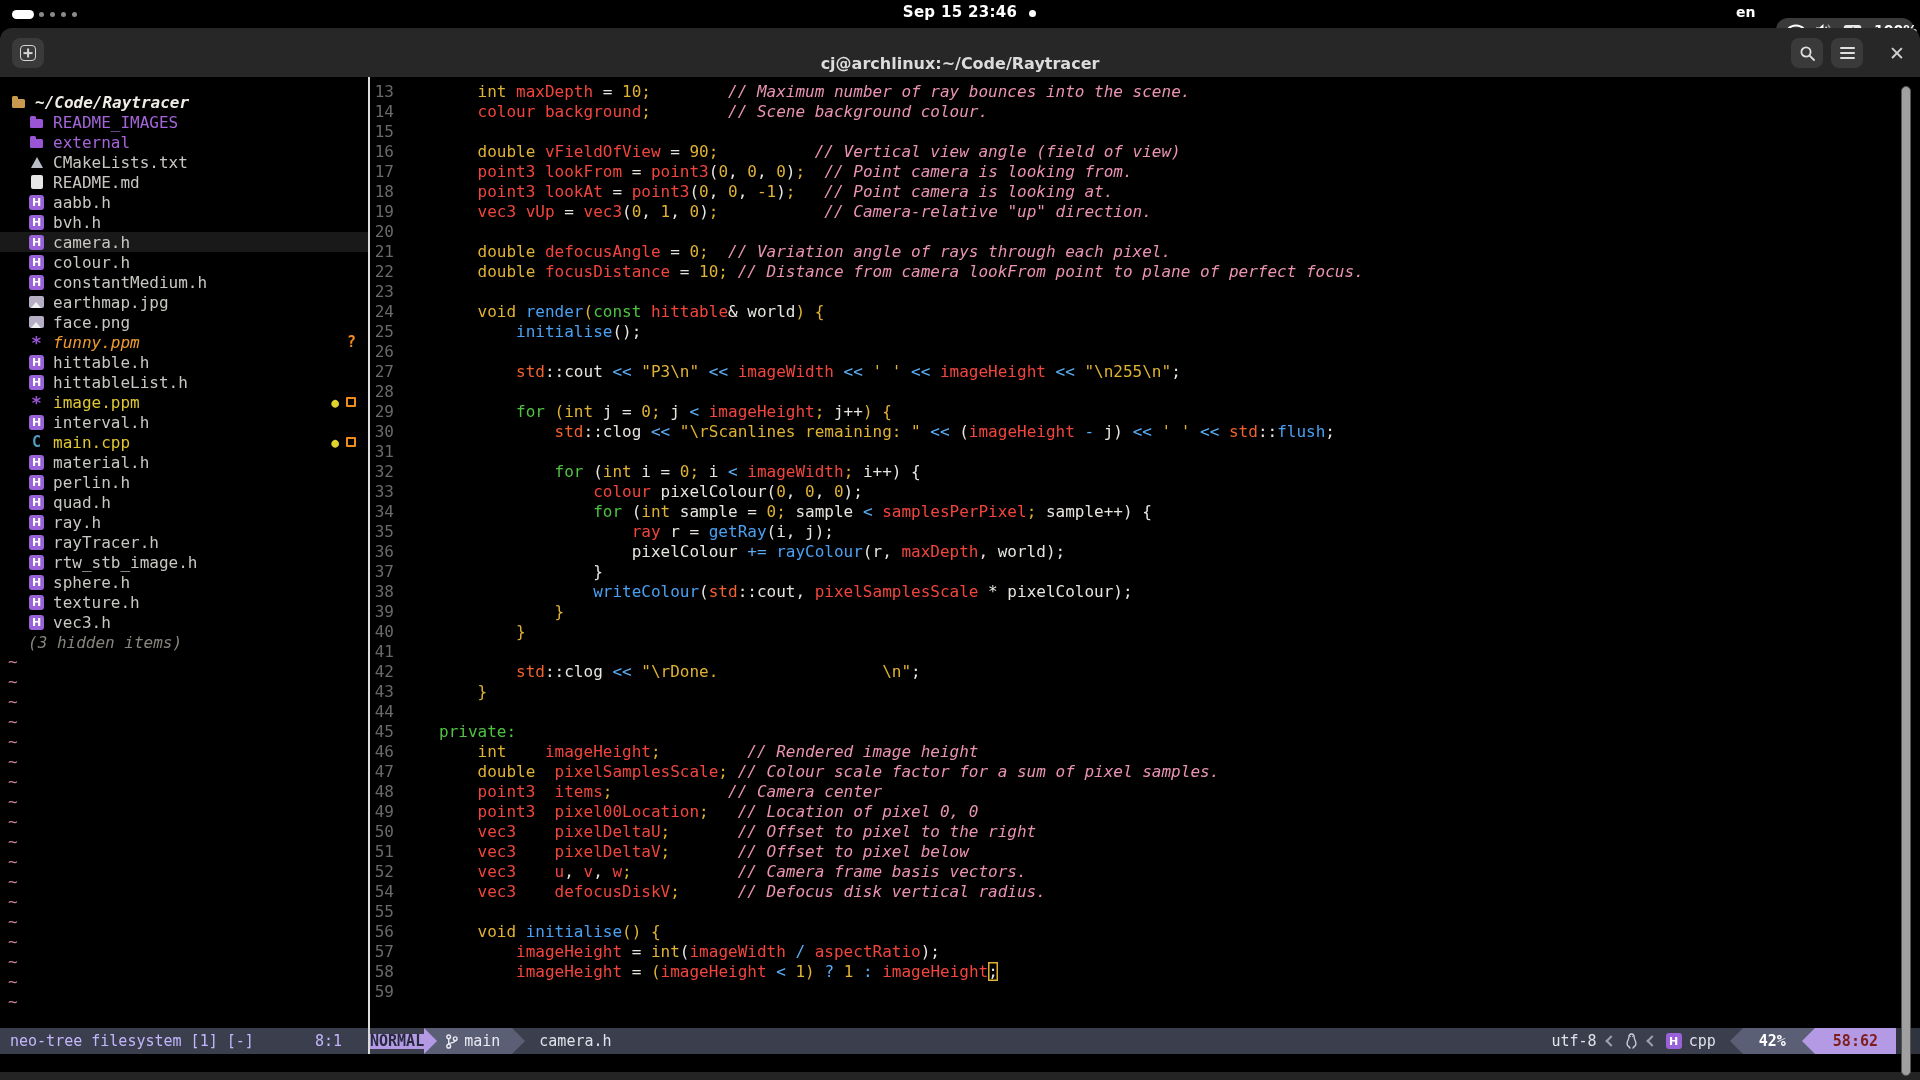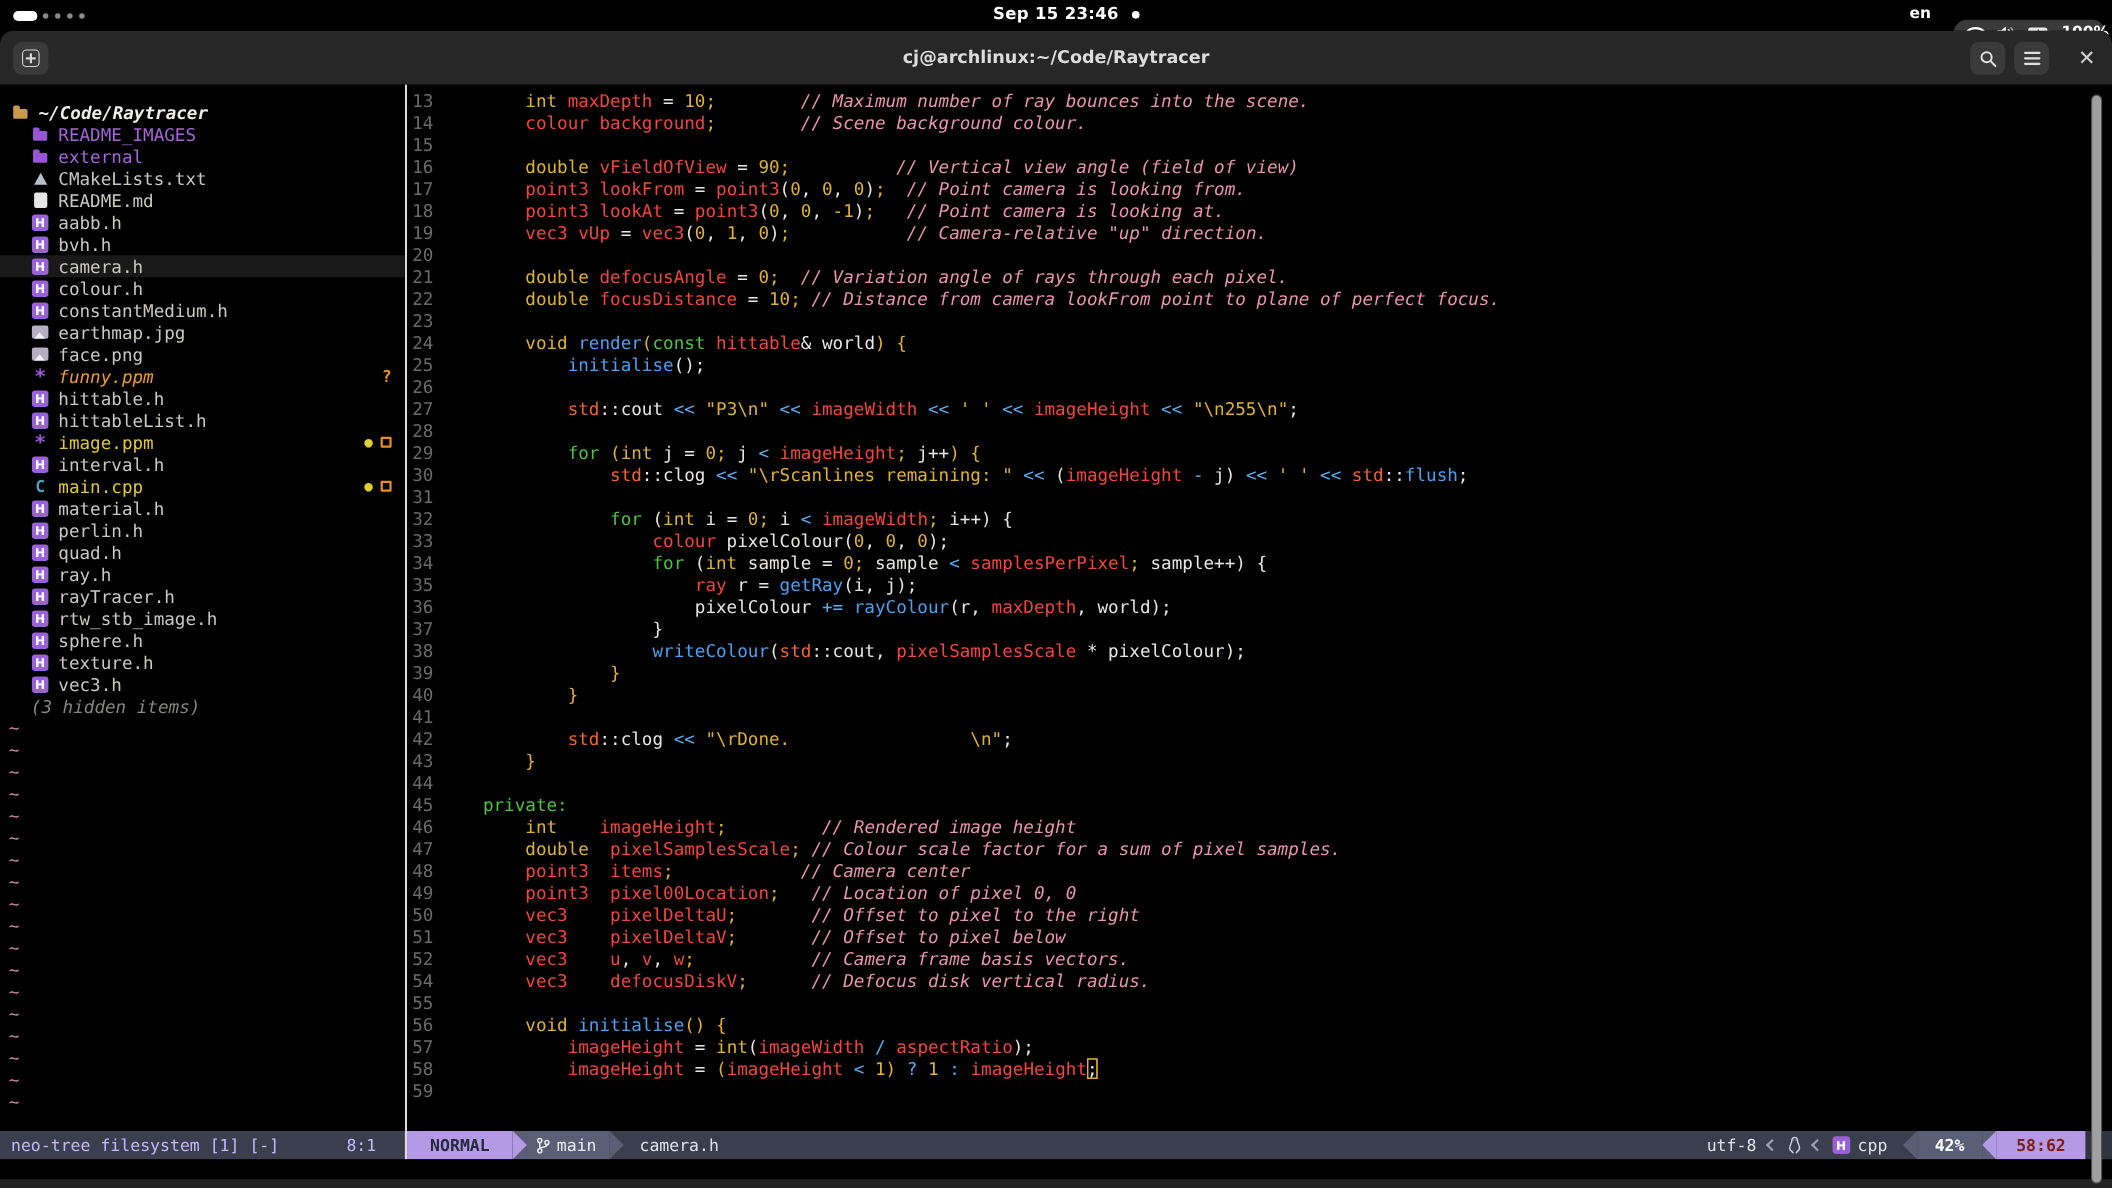--- a/index.html
+++ b/index.html
@@ -13,21 +13,21 @@
   .ws-dot { position:absolute; top:12px; width:5px; height:5px; border-radius:50%; background:#8a8a8a; }
   .clock { position:absolute; top:3px; left:0; right:0; text-align:center; font-size:15px; font-weight:bold; letter-spacing:.3px; }
   .media-dot { position:absolute; top:10px; left:1029px; width:7px; height:7px; border-radius:50%; background:#fff; }
   .kbd { position:absolute; top:4px; left:1736px; font-size:14px; font-weight:bold; color:#fff; }
   .sys-pill { position:absolute; top:18px; left:1776px; width:138px; height:24px; background:#3a3a3a; border-radius:12px; display:flex; align-items:center; gap:9px; padding:0 10px; }
   .sys-pill .pct { font-size:14px; font-weight:bold; color:#fff; }
 
   
   .window { position:absolute; top:28px; left:0; width:1920px; height:1052px; background:#000; border-radius:12px 12px 0 0; overflow:hidden; display:flex; flex-direction:column; }
   .titlebar { position:relative; height:49px; background:#272727; flex:none; }
-  .title-text { position:absolute; top:14px; left:0; right:0; text-align:center; color:#dcdcdc; font-size:16px; font-weight:bold; }
+  .title-text { position:absolute; top:26px; left:0; right:0; text-align:center; color:#dcdcdc; font-size:16px; font-weight:bold; }
   .tbtn { position:absolute; top:10px; width:32px; height:30px; background:#3a3a3a; border-radius:8px; display:flex; align-items:center; justify-content:center; }
   .newtab-btn { left:12px; }
   .search-btn { left:1791px; }
   .menu-btn { left:1831px; }
   .close-btn { position:absolute; top:12px; left:1884px; width:26px; height:26px; display:flex; align-items:center; justify-content:center; color:#cfcfcf; font-size:19px; }
   .plus-box { position:relative; width:16px; height:16px; border:1.6px solid #d5d5d5; border-radius:4px; }
   .plus-box::before, .plus-box::after { content:""; position:absolute; background:#d5d5d5; left:50%; top:50%; }
   .plus-box::before { width:1.8px; height:9px; transform:translate(-50%,-50%); }
   .plus-box::after { width:9px; height:1.8px; transform:translate(-50%,-50%); }
   .hamburger { display:flex; flex-direction:column; gap:3px; }
@@ -81,21 +81,21 @@
 
   
   .scrollbar { position:absolute; top:58px; left:1901px; width:10px; height:990px; background:#a0a0a0; border-radius:5px; border:1px solid #555; }
 
   
   .statusrow { height:26px; flex:none; display:flex; font-family:"DejaVu Sans Mono", monospace; font-size:15px; }
   .nt-status { width:368px; flex:none; background:#3b3f4d; color:#c4b5fd; display:flex; align-items:center; padding:0 26px 0 10px; }
   .nt-status .grow { flex:1; }
   .vsep2 { width:2px; flex:none; background:#dcdcdc; }
   .ed-status { flex:1; background:#3b3f4d; color:#dfe2ea; display:flex; align-items:center; overflow:hidden; }
-  .seg-mode { background:#b49ae4; color:#262a3e; font-weight:bold; padding:0 21px; height:26px; display:flex; align-items:center; }
+  .seg-mode { background:#b49ae4; color:#262a3e; font-weight:bold; padding:0 0; height:15px; display:flex; align-items:center; }
   .arr-r-mode { width:0; height:0; border-top:13px solid transparent; border-bottom:13px solid transparent; border-left:13px solid #b49ae4; background:#5a5f75; }
   .seg-branch { background:#5a5f75; color:#e8eaf2; padding:0 12px 0 8px; height:26px; display:flex; align-items:center; gap:6px; }
   .arr-r-branch { width:0; height:0; border-top:13px solid transparent; border-bottom:13px solid transparent; border-left:13px solid #5a5f75; }
   .seg-file { margin-left:14px; color:#dfe2ea; }
   .grow { flex:1; }
   .chev { width:8px; height:8px; border-left:2px solid #9aa0b0; border-bottom:2px solid #9aa0b0; transform:rotate(45deg); margin:0 10px; flex:none; }
   .mini-h { width:16px; height:16px; background:#9a62d8; border-radius:3px; color:#fff; font:bold 11px "DejaVu Sans",sans-serif; display:flex; align-items:center; justify-content:center; margin-right:7px; }
   .arr-l-pct { width:0; height:0; border-top:13px solid transparent; border-bottom:13px solid transparent; border-right:13px solid #5a5f75; margin-left:14px; }
   .seg-pct { background:#5a5f75; color:#fff; padding:0 16px; height:26px; display:flex; align-items:center; font-weight:bold; }
   .arr-l-pos { width:0; height:0; border-top:13px solid transparent; border-bottom:13px solid transparent; border-right:13px solid #b49ae4; background:#5a5f75; }

